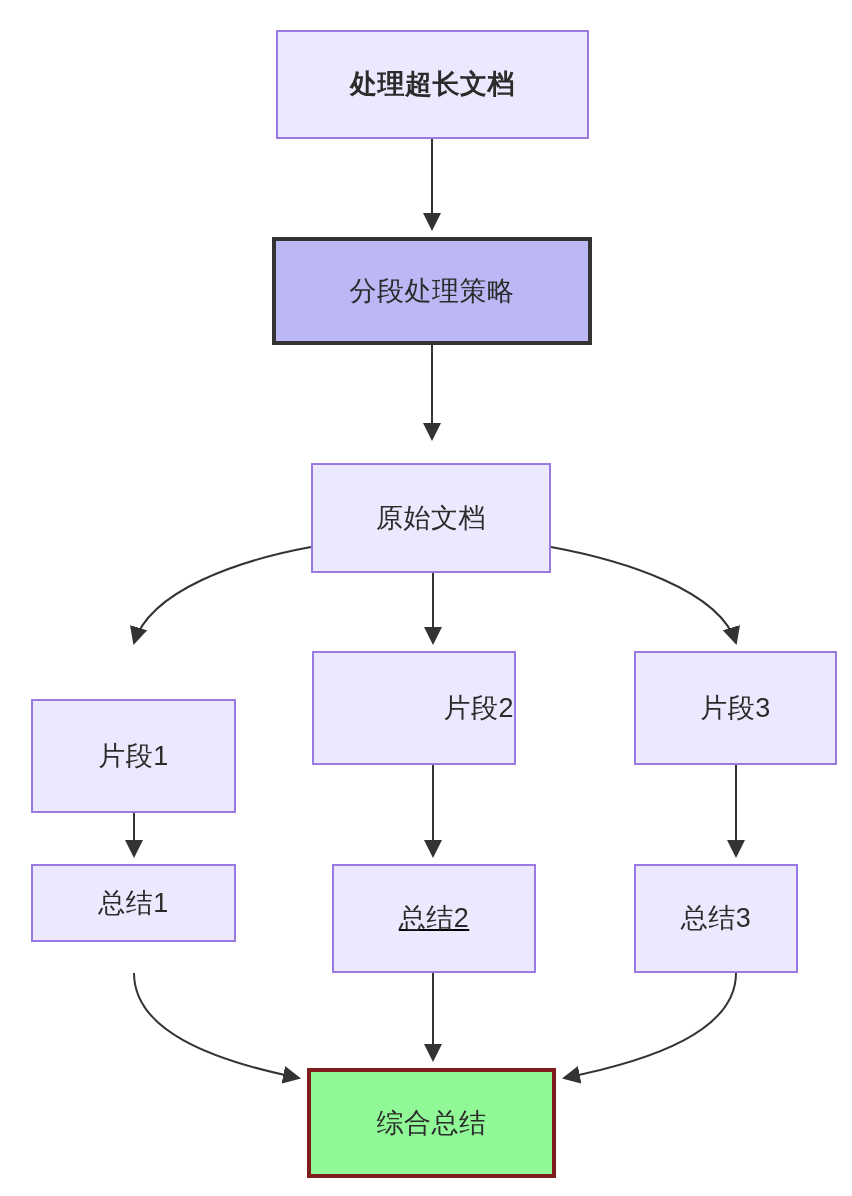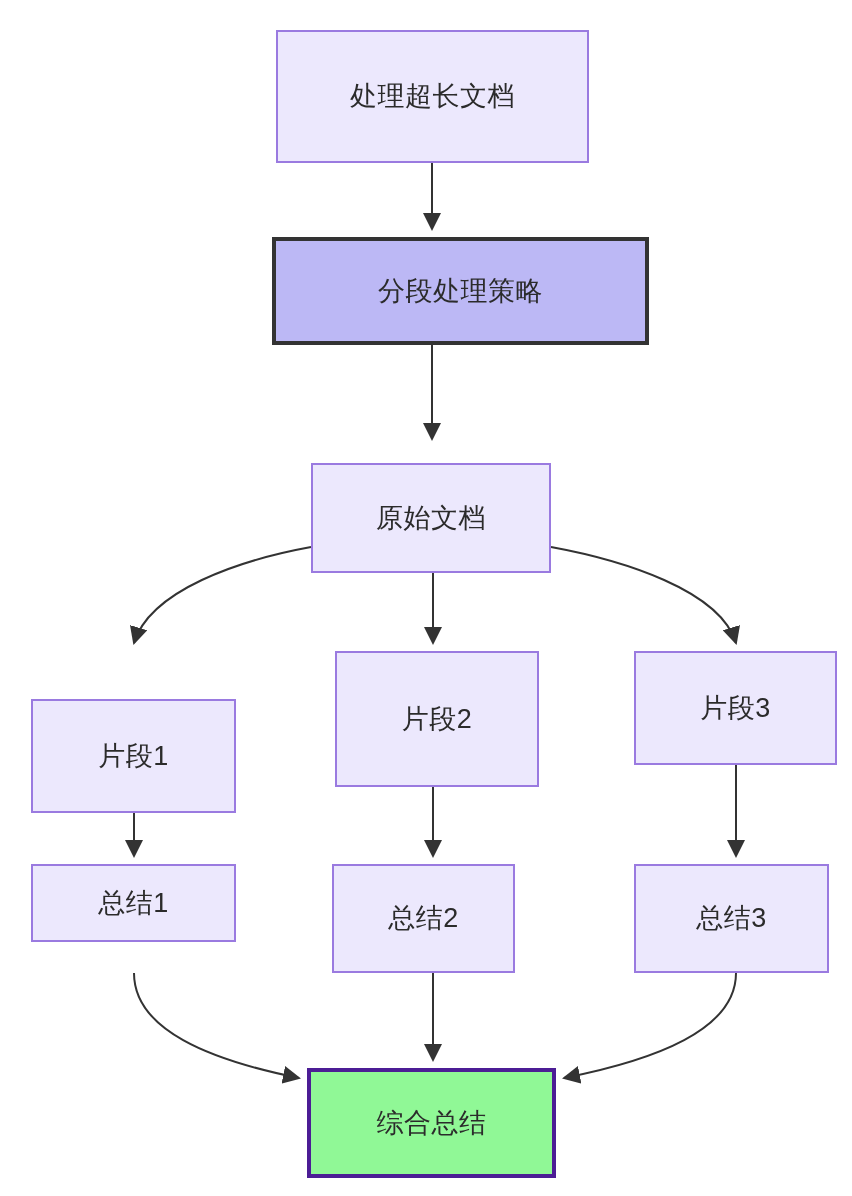--- a/index.html
+++ b/index.html
@@ -40,21 +40,21 @@
     border:2px solid #9a7ae0;
   }
   
   .style-strategy{
     background:#bcb8f5;
     border:4px solid #333333;
   }
   
   .style-final{
     background:#90f896;
-    border:4px solid #4c1d95;
+    border:4px solid #7f1d1d;
   }
 </style>
 </head>
 <body>
 
 <div id="diagram">
 
   <svg id="edge-layer" viewBox="0 0 852 1196" width="852" height="1196" xmlns="http://www.w3.org/2000/svg">
     <defs>
       <marker id="arrowhead" markerWidth="9" markerHeight="9" refX="8" refY="4.5" orient="auto" markerUnits="strokeWidth">
@@ -70,45 +70,45 @@
         <path d="M 134,765 L 134,856" fill="none" stroke="#333333" stroke-width="2" marker-end="url(#arrowhead)"></path>
         <path d="M 433,765 L 433,856" fill="none" stroke="#333333" stroke-width="2" marker-end="url(#arrowhead)"></path>
         <path d="M 736,765 L 736,856" fill="none" stroke="#333333" stroke-width="2" marker-end="url(#arrowhead)"></path>
         <path d="M 134,973 C 134,1030 210,1060 299,1078" fill="none" stroke="#333333" stroke-width="2" marker-end="url(#arrowhead)"></path>
         <path d="M 433,973 L 433,1060" fill="none" stroke="#333333" stroke-width="2" marker-end="url(#arrowhead)"></path>
         <path d="M 736,973 C 736,1030 655,1060 564,1078" fill="none" stroke="#333333" stroke-width="2" marker-end="url(#arrowhead)"></path>
       </g>
   </svg>
 
   <div id="node-group">
-      <div class="node style-default" style="left: 276px; top: 30px; width: 313px; height: 133px;">
+      <div class="node style-default" style="left: 276px; top: 30px; width: 313px; height: 109px; font-weight: bold;">
         <span class="node-label">处理超长文档</span>
       </div>
-      <div class="node style-strategy" style="left: 272px; top: 237px; width: 377px; height: 108px;">
+      <div class="node style-strategy" style="left: 272px; top: 237px; width: 320px; height: 108px;">
         <span class="node-label">分段处理策略</span>
       </div>
       <div class="node style-default" style="left: 311px; top: 447px; width: 240px; height: 110px; margin-top: 16px;">
         <span class="node-label">原始文档</span>
       </div>
       <div class="node style-default" style="left: 31px; top: 651px; width: 205px; height: 114px; margin-top: 48px;">
         <span class="node-label">片段1</span>
       </div>
-      <div class="node style-default" style="left: 335px; top: 651px; width: 204px; height: 136px;">
+      <div class="node style-default" style="left: 312px; top: 651px; width: 204px; height: 114px; justify-content: flex-end;">
         <span class="node-label">片段2</span>
       </div>
       <div class="node style-default" style="left: 634px; top: 651px; width: 203px; height: 114px; text-align: right;">
         <span class="node-label">片段3</span>
       </div>
       <div class="node style-default" style="left: 31px; top: 864px; width: 205px; height: 78px;">
         <span class="node-label">总结1</span>
       </div>
-      <div class="node style-default" style="left: 332px; top: 864px; width: 183px; height: 109px;">
+      <div class="node style-default" style="left: 332px; top: 864px; width: 204px; height: 109px; text-decoration: underline;">
         <span class="node-label">总结2</span>
       </div>
-      <div class="node style-default" style="left: 634px; top: 864px; width: 195px; height: 109px;">
+      <div class="node style-default" style="left: 634px; top: 864px; width: 164px; height: 109px;">
         <span class="node-label">总结3</span>
       </div>
       <div class="node style-final" style="left: 307px; top: 1068px; width: 249px; height: 110px;">
         <span class="node-label">综合总结</span>
       </div>
     </div>
 
 </div>
 
 </body></html>

